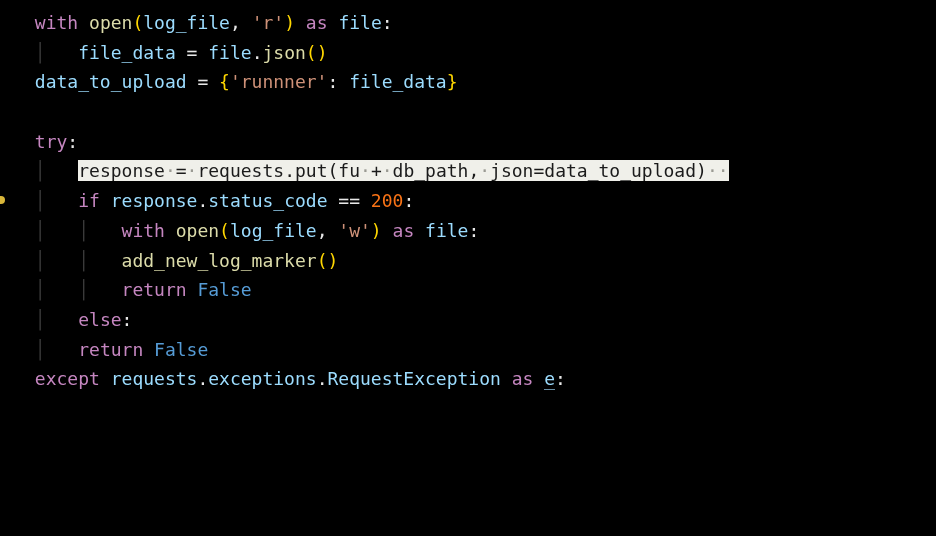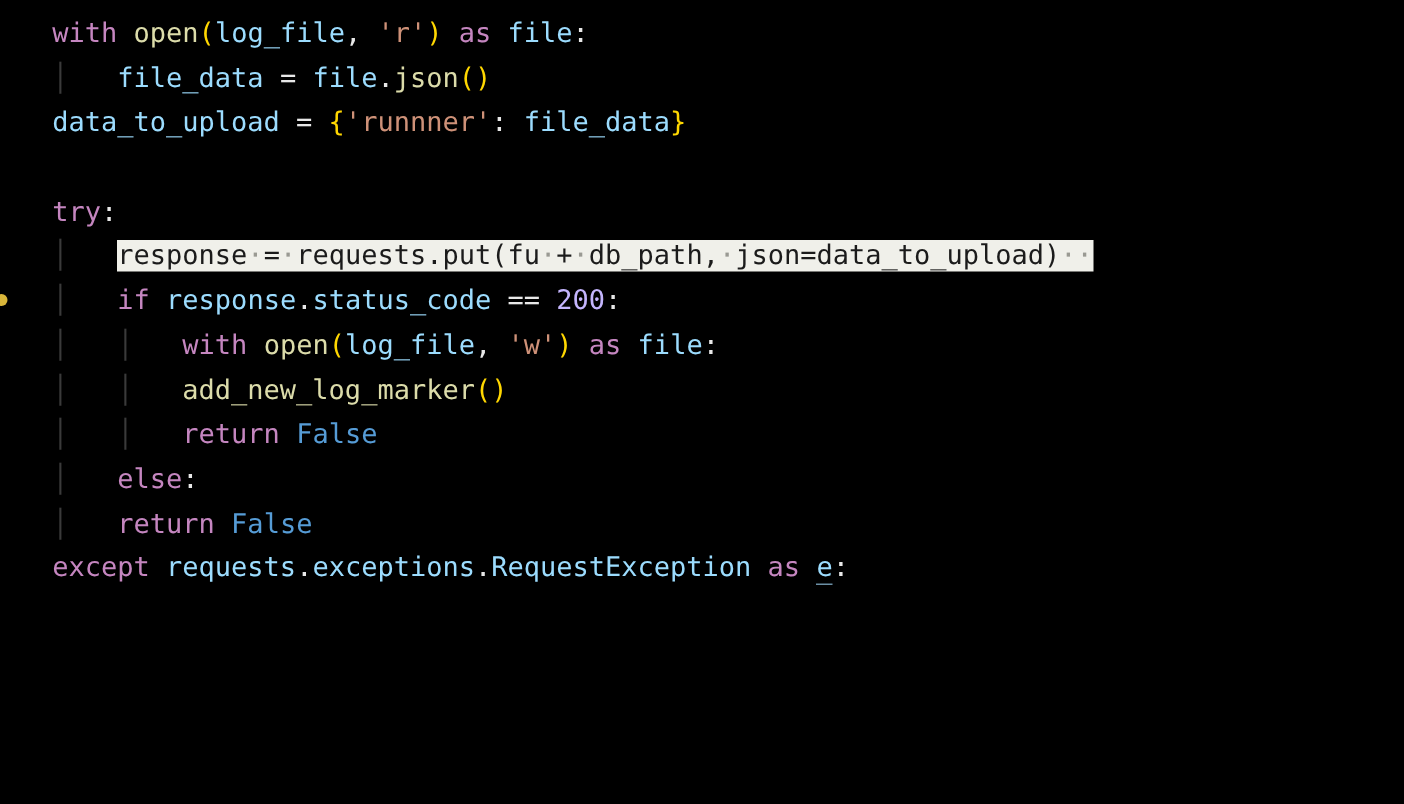--- a/index.html
+++ b/index.html
@@ -22,21 +22,21 @@
     white-space: pre;
     padding-left: 24px;
   }
   .guide {
     color: #3a3a3a;
   }
   .kw    { color: #c586c0; }   
   .fn2   { color: #dcdcaa; }   
   .var   { color: #9cdcfe; }   
   .str   { color: #ce9178; }   
-  .num   { color: #c4b5fd; }   
+  .num   { color: #f97316; }   
   .const { color: #569cd6; }
   .paren { color: #ffd700; }   
   .white { color: #e8e8e8; }
   .hl {
     background: #f0f0ea;
     color: #1b1b1b;
   }
   .hl .ws { color: #9a9a93; }
   .gutter-dot {
     position: absolute;

